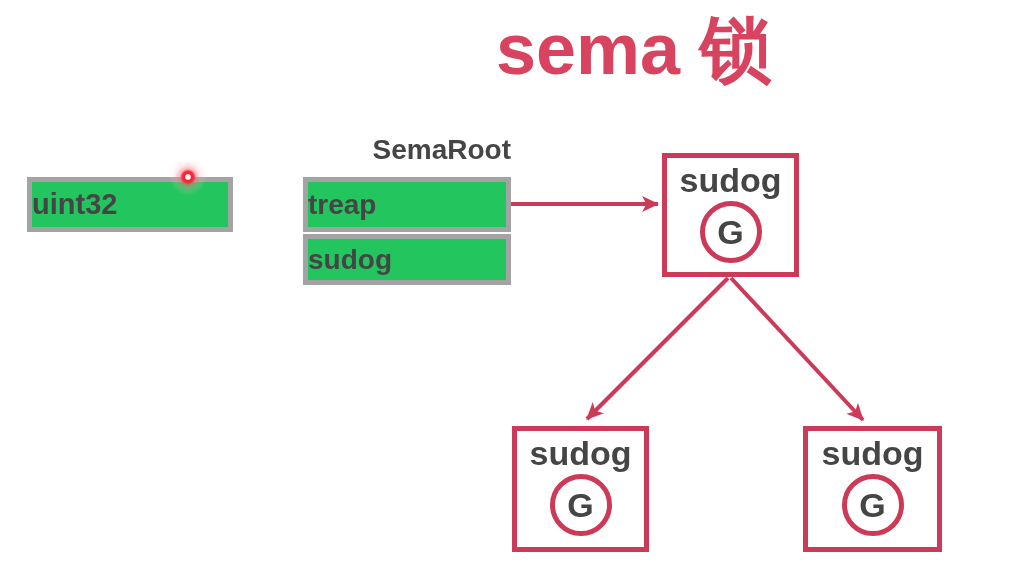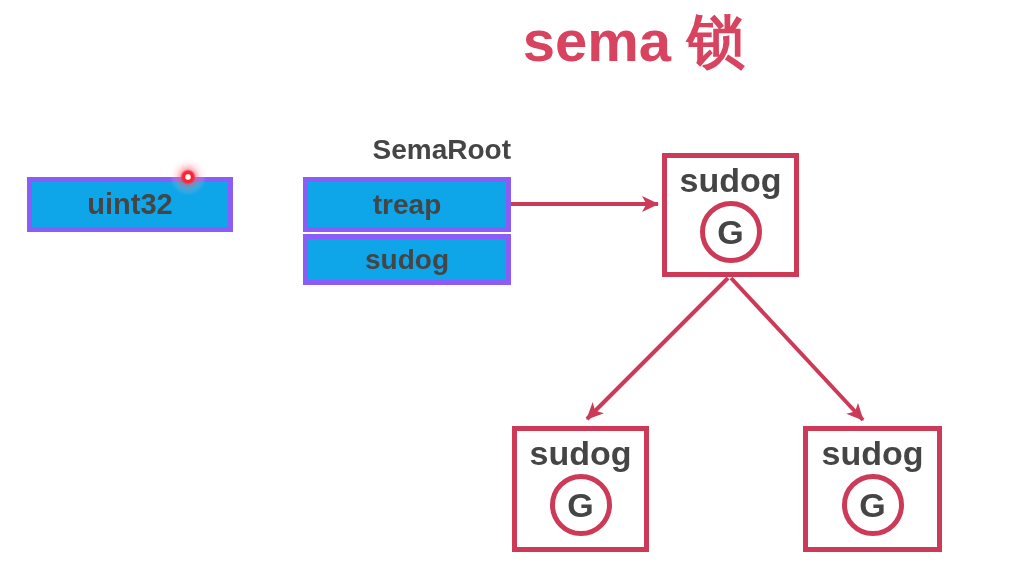--- a/index.html
+++ b/index.html
@@ -11,34 +11,34 @@
     width: 1024px; height: 587px;
     background: #ffffff;
     overflow: hidden;
     font-family: "Liberation Sans", "DejaVu Sans", sans-serif;
   }
   .page-title {
     position: absolute;
     left: 634px; top: 8px;
     transform: translateX(-50%);
     margin: 0;
-    font-size: 58px;
+    font-size: 72px;
     line-height: 1.15;
     font-weight: 800;
     color: #d8435f;
     white-space: nowrap;
   }
   .rbox {
     position: absolute;
     box-sizing: border-box;
-    border: 5px solid #8b5cf6;
-    background: #0ea5e9;
+    border: 5px solid #a3a3a3;
+    background: #22c55e;
     display: flex;
     align-items: center;
-    justify-content: center;
+    justify-content: flex-start;
     color: #454545;
     font-weight: 700;
   }
   .box-uint32 { left: 27px; top: 177px; width: 206px; height: 55px; font-size: 29px; }
   .semaroot-label {
     position: absolute;
     left: 303px; top: 134px; width: 208px;
     text-align: right;
     font-size: 28px; font-weight: 700;
     color: #454545;

